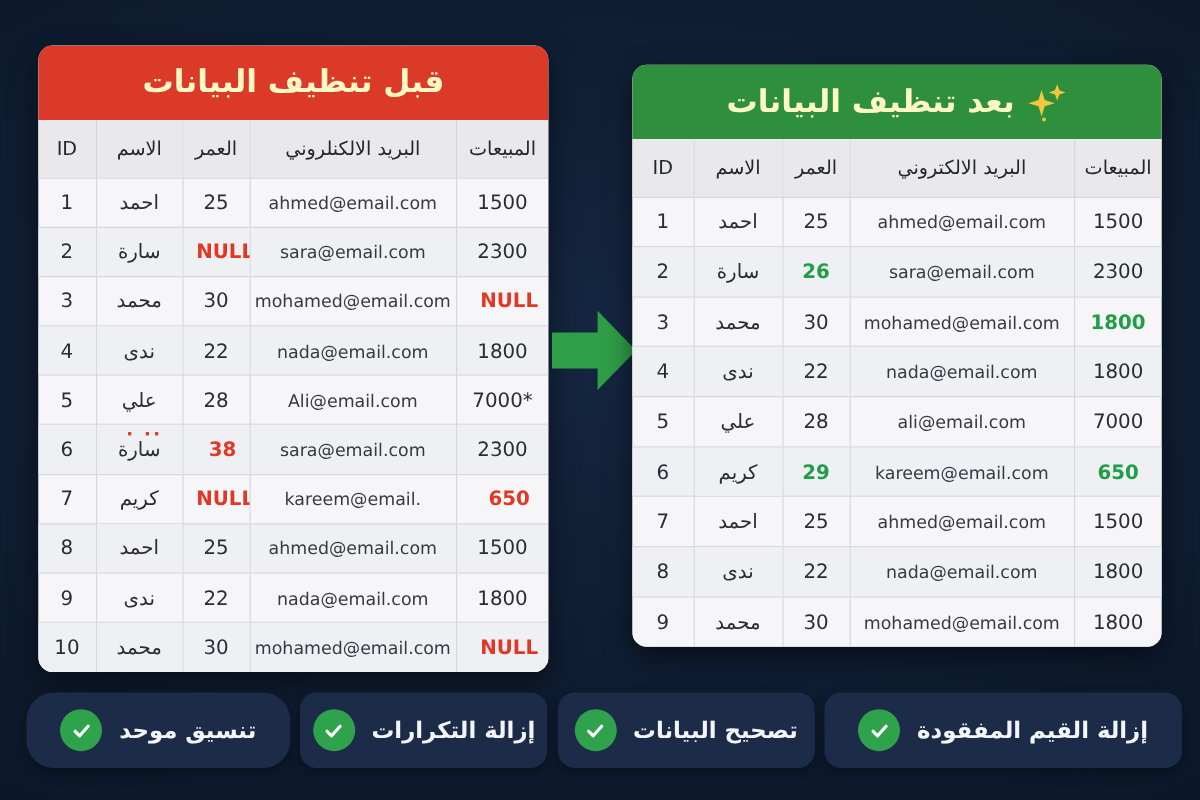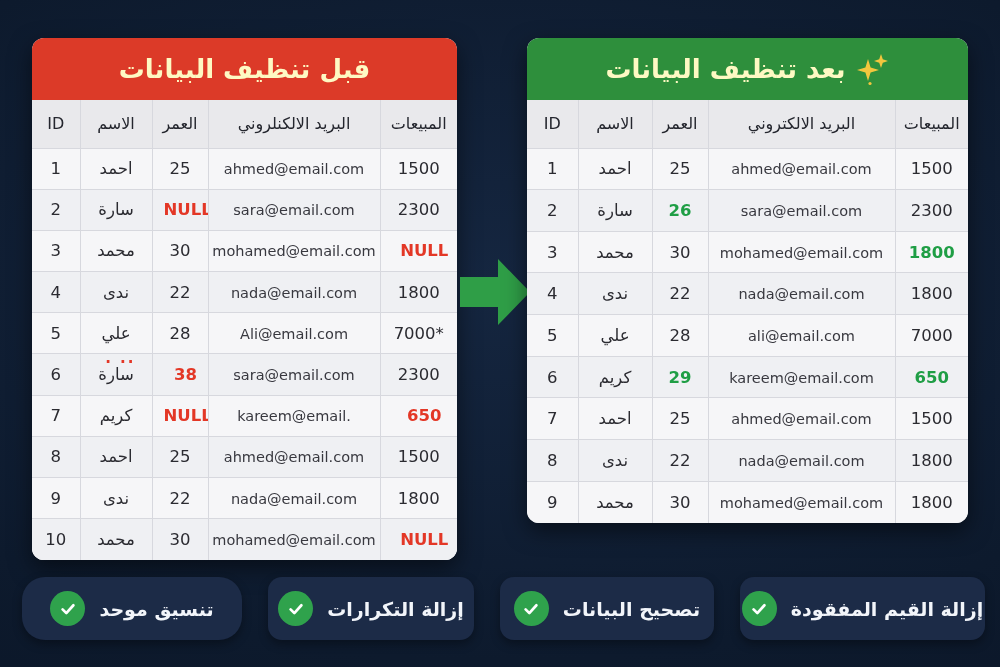--- a/index.html
+++ b/index.html
@@ -8,21 +8,21 @@
     --badge:#1c2b47; --cell:#f6f6f8; --cell-alt:#eff0f3; --head-row:#e9e9ec;
     --grid:#d7d8de; --ink:#2b2b31;
   }
   *{margin:0;padding:0;box-sizing:border-box;}
   body{background:#000;font-family:"DejaVu Sans","Liberation Sans",sans-serif;}
   .canvas{position:relative;width:1000px;height:667px;margin:0 auto;overflow:hidden;
     background:radial-gradient(120% 95% at 50% 42%, #152640 0%, #0d1a2d 60%, #0a1425 100%);}
   .card{position:absolute;border-radius:12px;overflow:hidden;background:var(--cell);
     box-shadow:0 8px 22px rgba(0,0,0,.5);}
   .card.before{left:32px;top:38px;width:425px;height:522px;}
-  .card.after{left:527px;top:38px;width:441px;height:485px;}
+  .card.after{left:527px;top:54px;width:441px;height:485px;}
   .card-head{height:62px;display:flex;align-items:center;justify-content:center;gap:10px;direction:rtl;}
   .card-head h2{color:#fef9c3;font-size:26px;font-weight:700;letter-spacing:.5px;}
   .card-head.red{background:var(--red);}
   .card-head.green{background:var(--green);}
   .sparkle{width:34px;height:34px;display:inline-flex;}
   table{border-collapse:collapse;table-layout:fixed;width:100%;background:var(--cell);}
   th,td{border:1px solid var(--grid);text-align:center;vertical-align:middle;
     font-size:16.5px;color:var(--ink);overflow:hidden;white-space:nowrap;}
   th{height:48px;background:var(--head-row);font-weight:400;font-size:16px;color:#24262e;}
   tbody tr:nth-child(even) td{background:var(--cell-alt);}
@@ -34,21 +34,21 @@
   td.email span{font-size:14.5px;color:#38383f;}
   td .marks{position:absolute;top:1px;right:16px;font-style:normal;color:var(--bad);
     font-weight:700;font-size:15px;letter-spacing:2px;line-height:1;}
   td.bad span{color:var(--bad);font-weight:600;margin-left:11px;}
   td.good span{color:var(--good);font-weight:600;}
   .arrow{position:absolute;left:460px;top:252px;width:70px;height:80px;}
   .badges{position:absolute;left:22px;right:15px;top:577px;height:63px;display:flex;
     justify-content:space-between;align-items:stretch;}
   .badge{background:var(--badge);border-radius:14px;display:flex;align-items:center;
     justify-content:center;gap:14px;box-shadow:0 4px 10px rgba(0,0,0,.35);}
-  .badge.b1{width:220px;border-radius:23px;} .badge.b2{width:206px;} .badge.b3{width:214px;} .badge.b4{width:245px;}
+  .badge.b1{width:220px;border-radius:23px;} .badge.b2{width:206px;} .badge.b3{width:214px;} .badge.b4{width:298px;}
   .badge .label{color:#f2f5fa;font-weight:700;font-size:19px;direction:rtl;order:2;}
   .badge .check{order:1;width:35px;height:35px;border-radius:50%;background:var(--check);
     display:flex;align-items:center;justify-content:center;flex:0 0 auto;}
   .badge .check svg{width:20px;height:20px;}
 </style>
 </head>
 <body>
 
 <div class="canvas">
 

